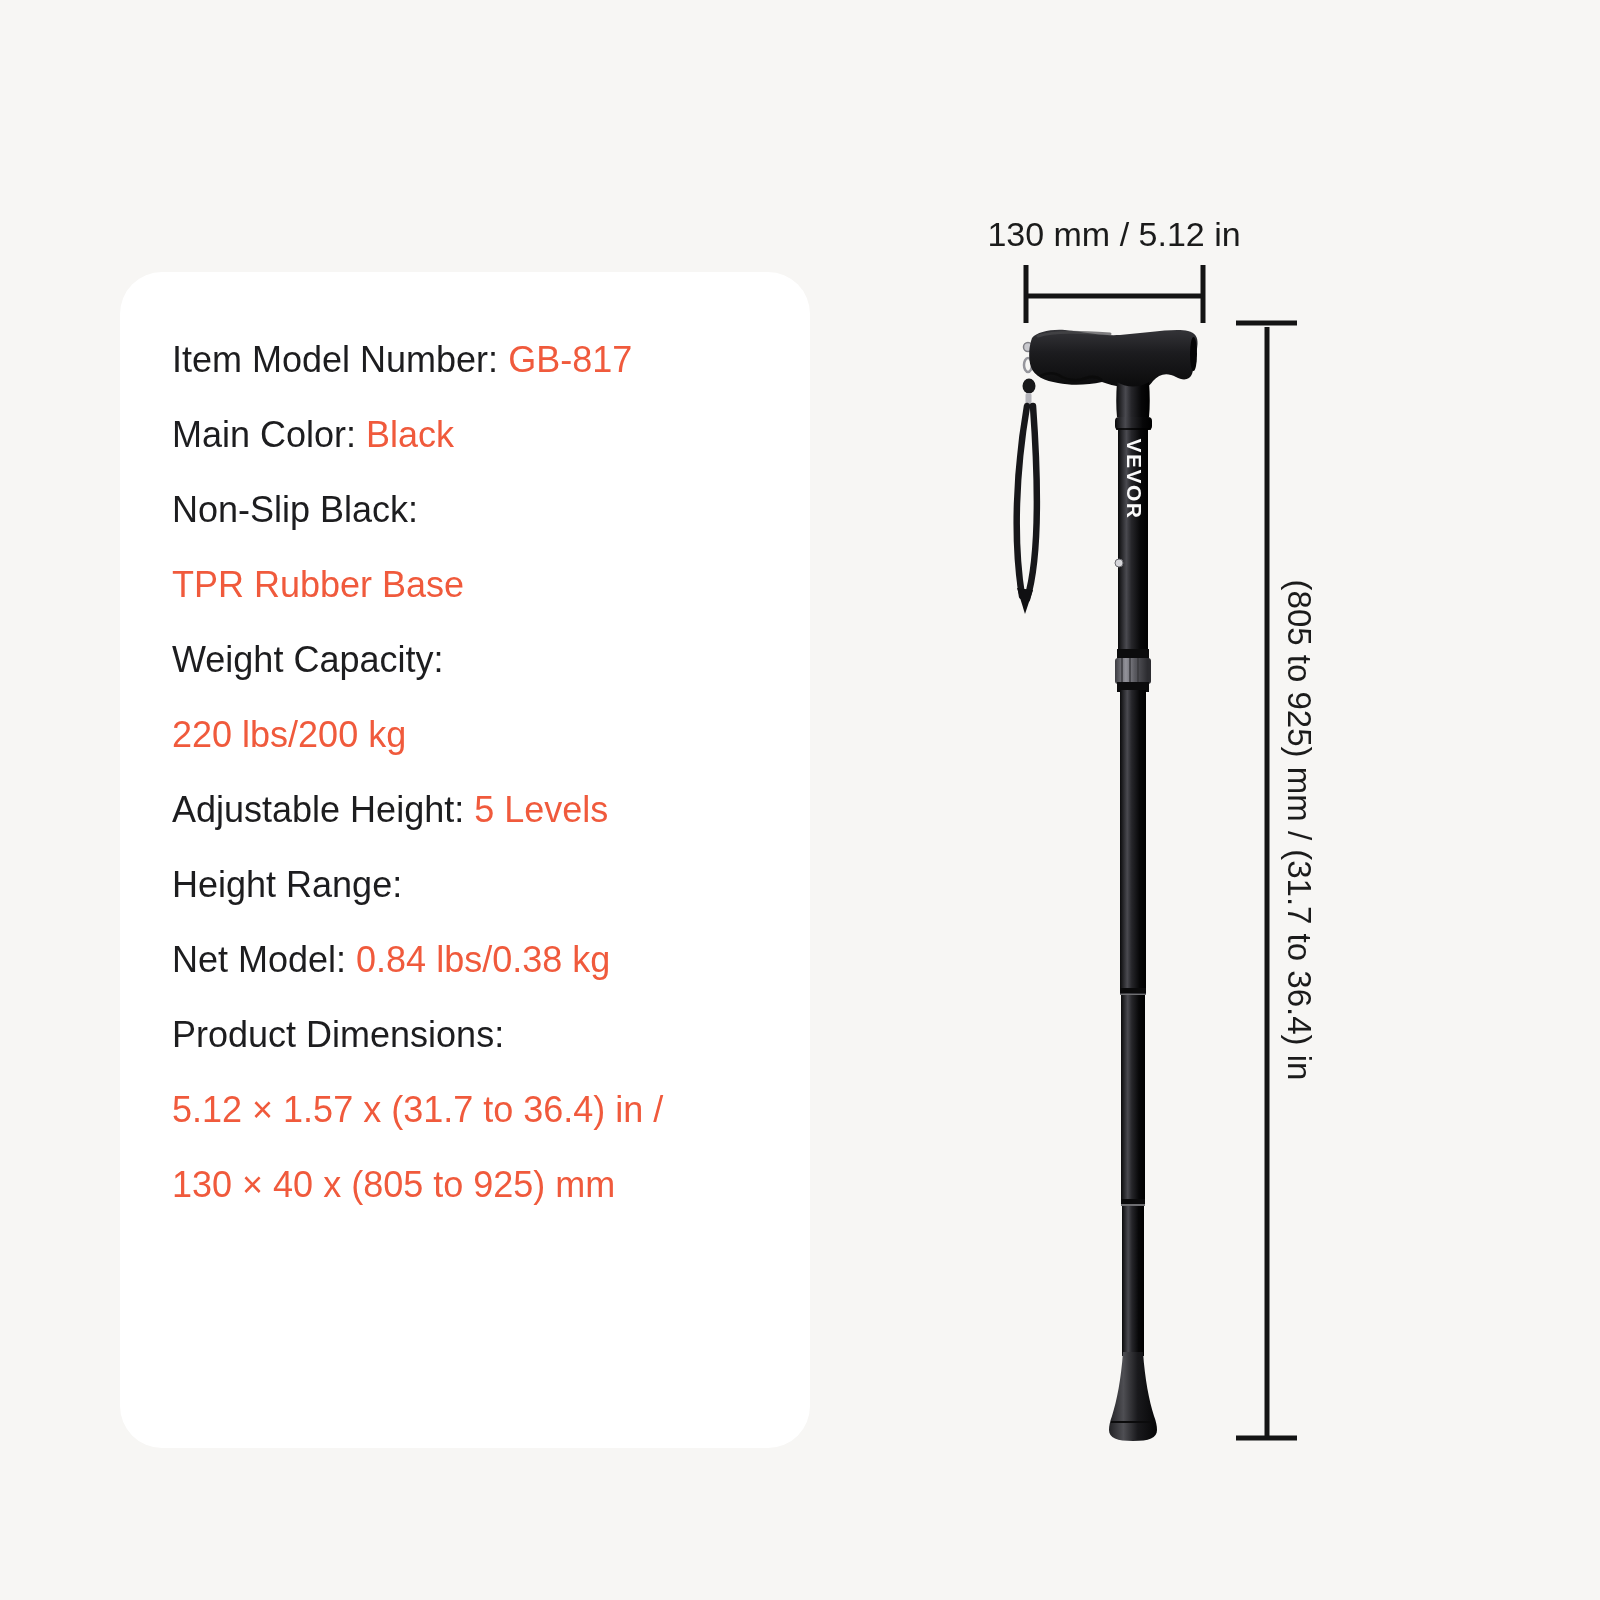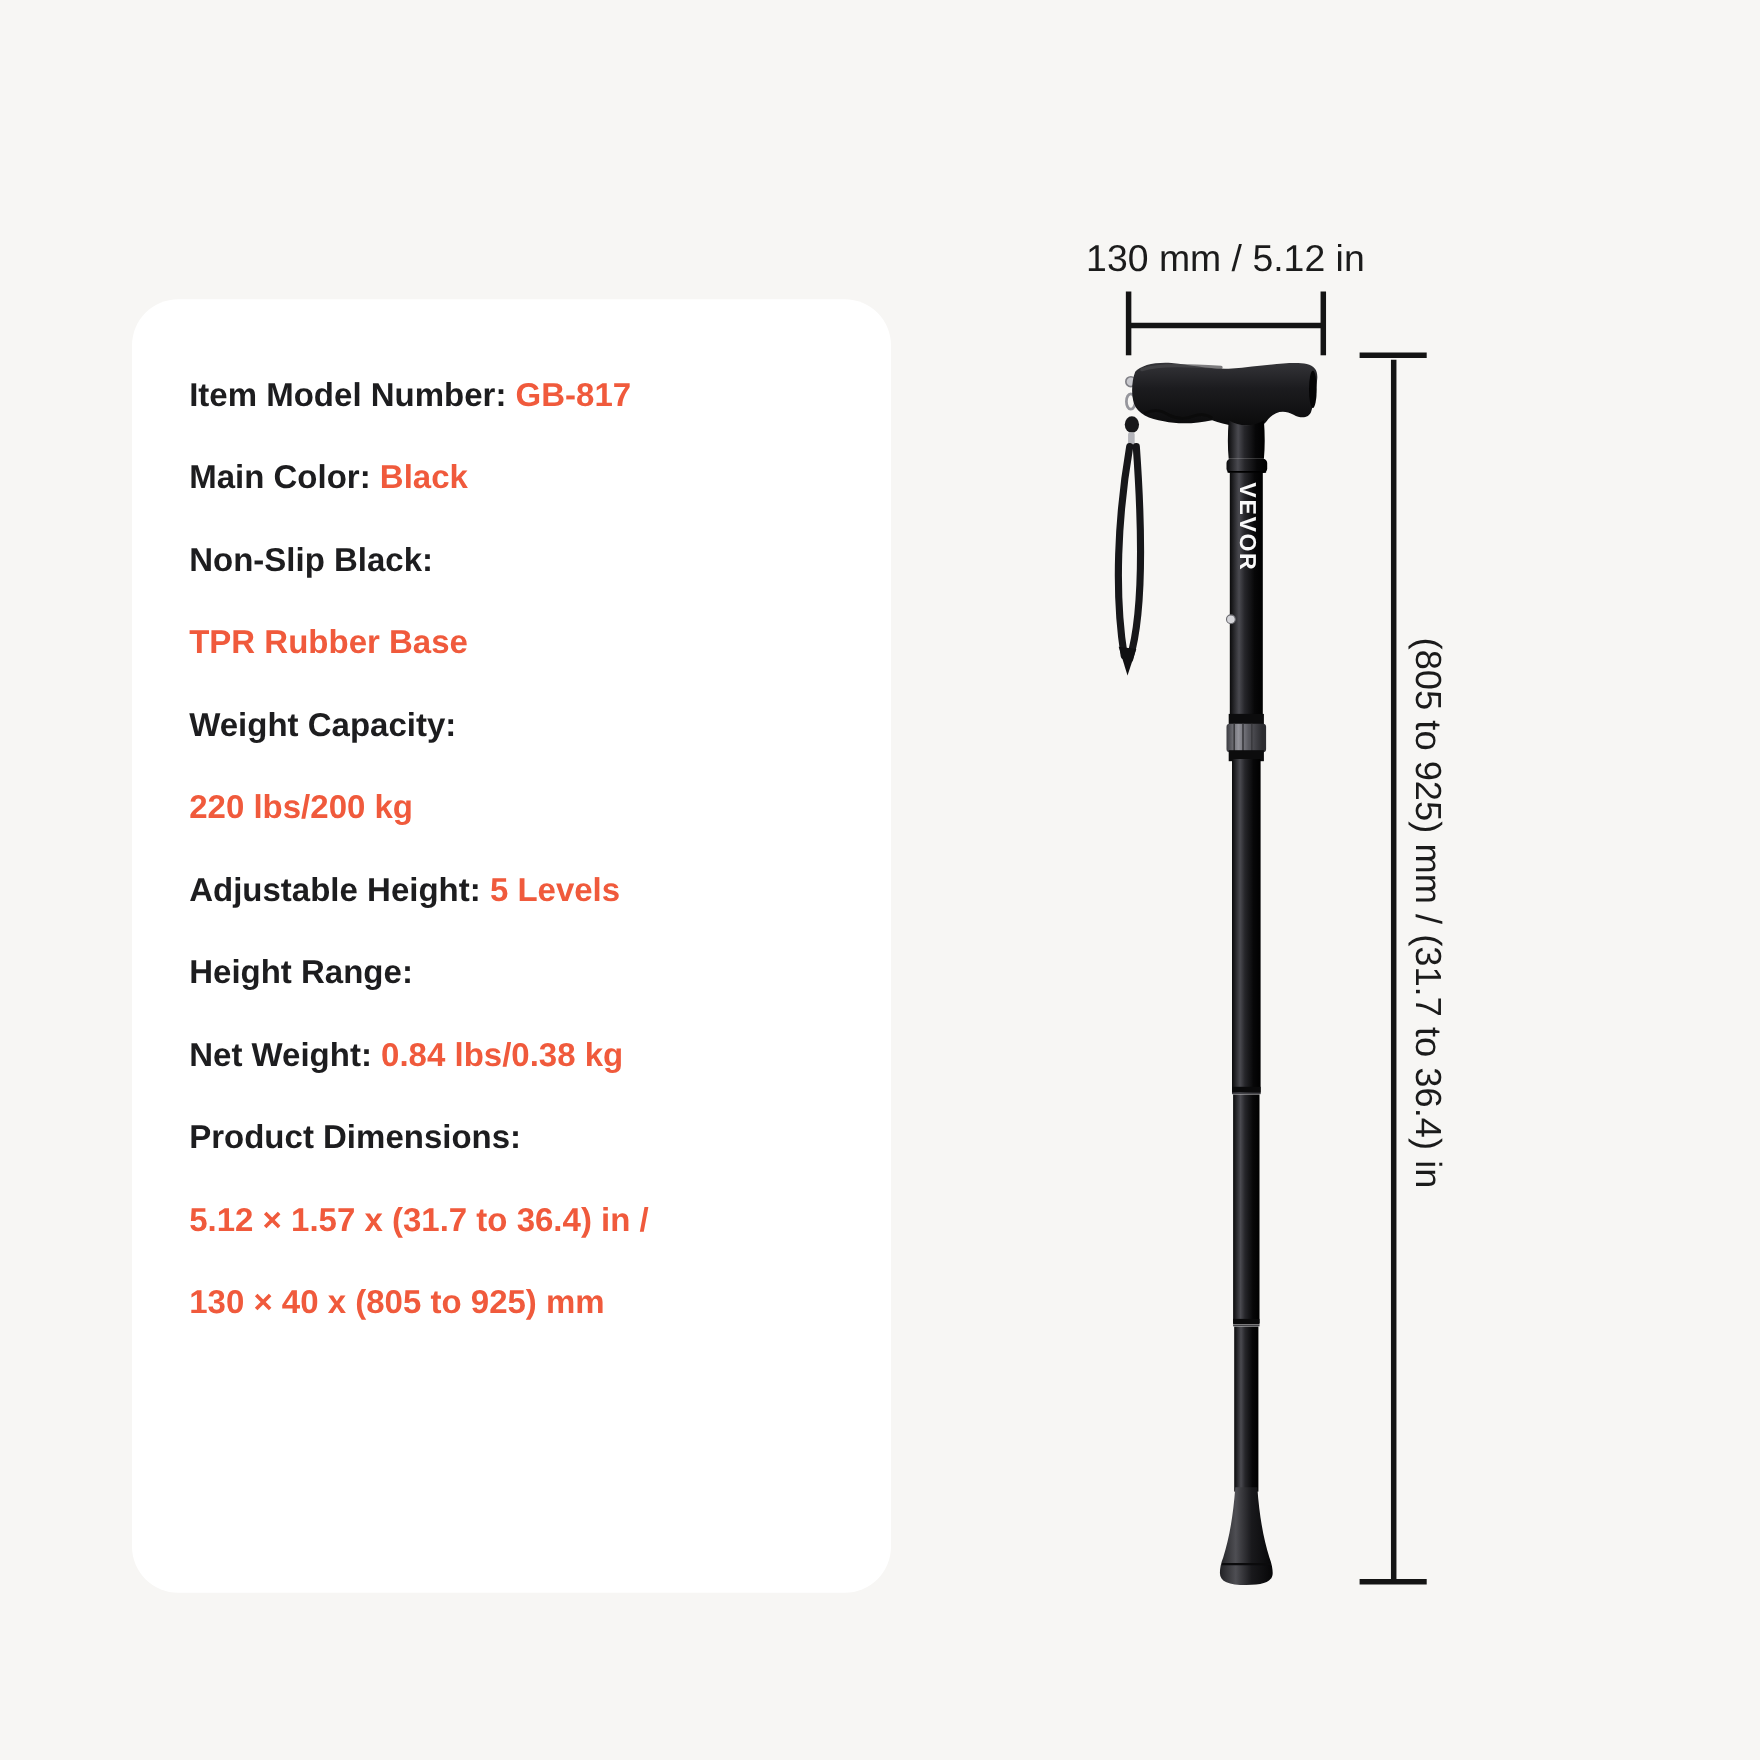--- a/index.html
+++ b/index.html
@@ -6,21 +6,21 @@
   body{
     width:1600px;height:1600px;position:relative;overflow:hidden;
     background:#f7f6f4;
     font-family:"Liberation Sans", sans-serif;
   }
   .card{
     position:absolute;left:120px;top:272px;width:690px;height:1176px;
     background:#ffffff;border-radius:42px;
     box-sizing:border-box;padding:73px 30px 0 52px;
   }
-  .row{margin:0;font-size:30px;line-height:30px;white-space:nowrap;font-weight:bold;}
+  .row{margin:0;font-size:36px;line-height:30px;white-space:nowrap;}
   .row + .row{margin-top:45px;}
   .row .k{color:#1d1d1f;}
   .row .v{color:#f05a3c;}
   .cane-figure{position:absolute;left:940px;top:190px;width:420px;height:1270px;margin:0;}
   .cane-figure svg{display:block;width:420px;height:1270px;}
   .dim-label{fill:#1b1b1b;}
 </style>
 </head>
 <body>
 
@@ -28,21 +28,21 @@
 
   <section class="card">
     <p class="row"><span class="k">Item Model Number: </span><span class="v">GB-817</span></p>
     <p class="row"><span class="k">Main Color: </span><span class="v">Black</span></p>
     <p class="row"><span class="k">Non-Slip Black:</span><span class="v"></span></p>
     <p class="row"><span class="k"></span><span class="v">TPR Rubber Base</span></p>
     <p class="row"><span class="k">Weight Capacity:</span><span class="v"></span></p>
     <p class="row"><span class="k"></span><span class="v">220 lbs/200 kg</span></p>
     <p class="row"><span class="k">Adjustable Height: </span><span class="v">5 Levels</span></p>
     <p class="row"><span class="k">Height Range:</span><span class="v"></span></p>
-    <p class="row"><span class="k">Net Weight: </span><span class="v">0.84 lbs/0.38 kg</span></p>
+    <p class="row"><span class="k">Net Model: </span><span class="v">0.84 lbs/0.38 kg</span></p>
     <p class="row"><span class="k">Product Dimensions:</span><span class="v"></span></p>
     <p class="row"><span class="k"></span><span class="v">5.12 × 1.57 x (31.7 to 36.4) in /</span></p>
     <p class="row"><span class="k"></span><span class="v">130 × 40 x (805 to 925) mm</span></p>
   </section>
 
   <figure class="cane-figure">
     <svg viewBox="0 0 420 1270" xmlns="http://www.w3.org/2000/svg">
       <defs>
         <linearGradient id="gTube" x1="0" y1="0" x2="1" y2="0">
           <stop offset="0" stop-color="#0a0a0b"></stop>

